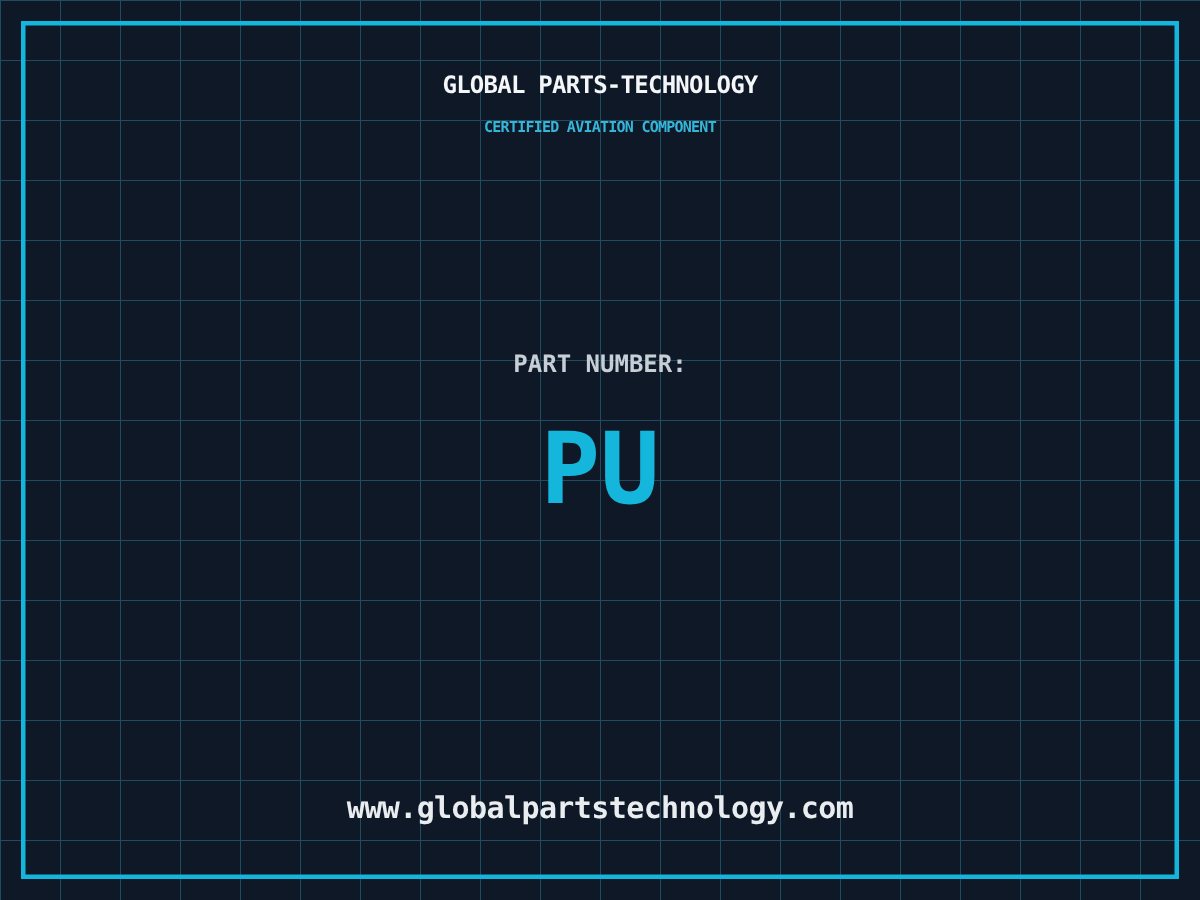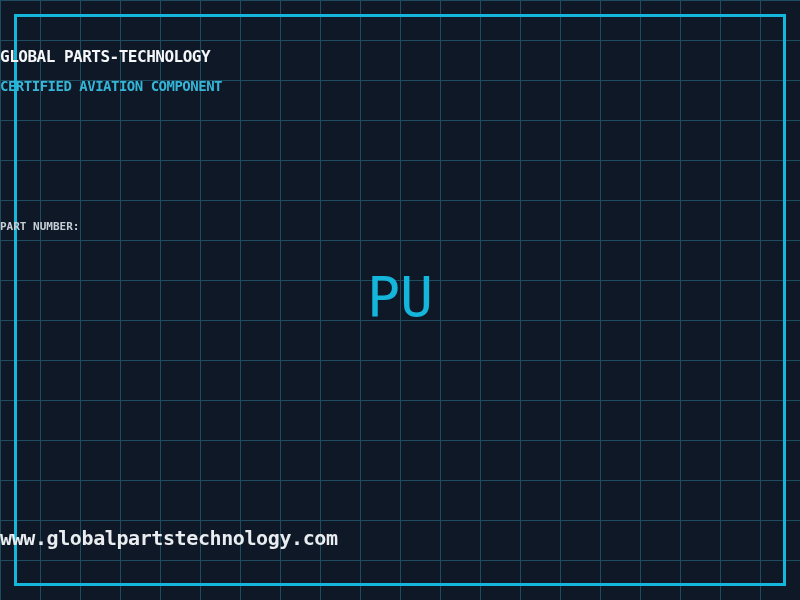--- a/index.html
+++ b/index.html
@@ -26,54 +26,55 @@
   }
   .frame{
     position:absolute;
     inset:14px;
     border:3px solid var(--accent);
     pointer-events:none;
   }
   .centered{
     position:absolute;
     left:0;right:0;
+    text-align:center;
     white-space:nowrap;
   }
   .brand-title{
     top:48px;
     font-size:16px;
     font-weight:bold;
     letter-spacing:-0.5px;
     color:var(--title);
     line-height:18px;
   }
   .brand-subtitle{
     top:78px;
-    font-size:14px;
+    font-size:10px;
     font-weight:bold;
     letter-spacing:-0.5px;
     color:var(--subtitle);
     line-height:16px;
   }
   .part-label{
-    top:219px;
-    font-size:11px;
+    top:235px;
+    font-size:16px;
     font-weight:bold;
     letter-spacing:0;
     color:var(--label);
     line-height:16px;
   }
   .part-number{
-    top:253px;
+    top:268px;
     height:88px;
     display:flex;
     align-items:center;
     justify-content:center;
-    font-size:55px;
-    font-weight:normal;
+    font-size:66px;
+    font-weight:bold;
     color:var(--accent);
     letter-spacing:0;
   }
   .website{
     top:529px;
     font-size:20px;
     font-weight:bold;
     letter-spacing:-0.4px;
     color:var(--url);
     line-height:18px;

